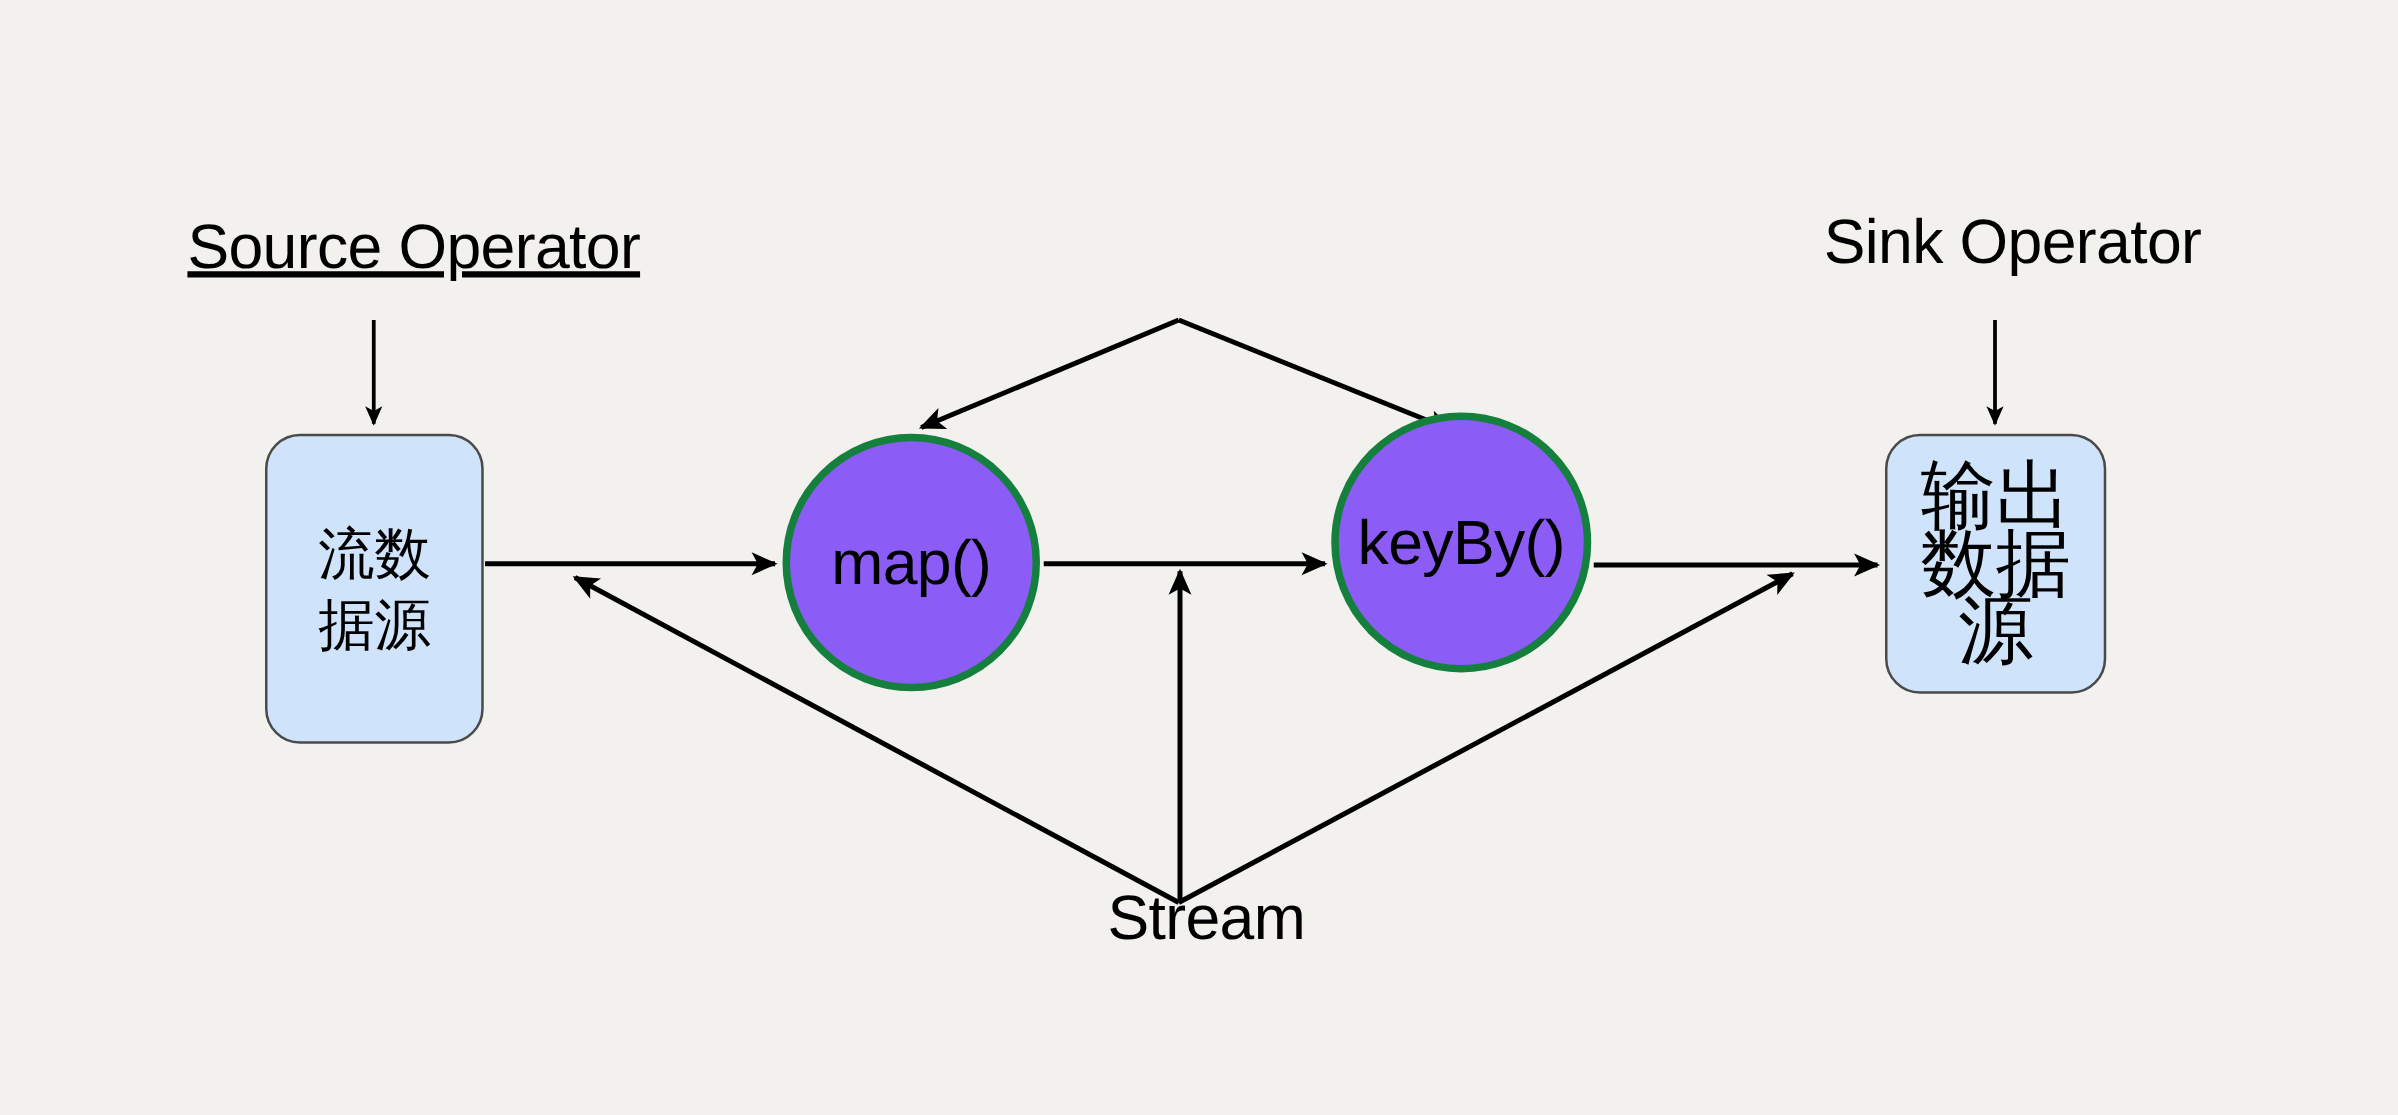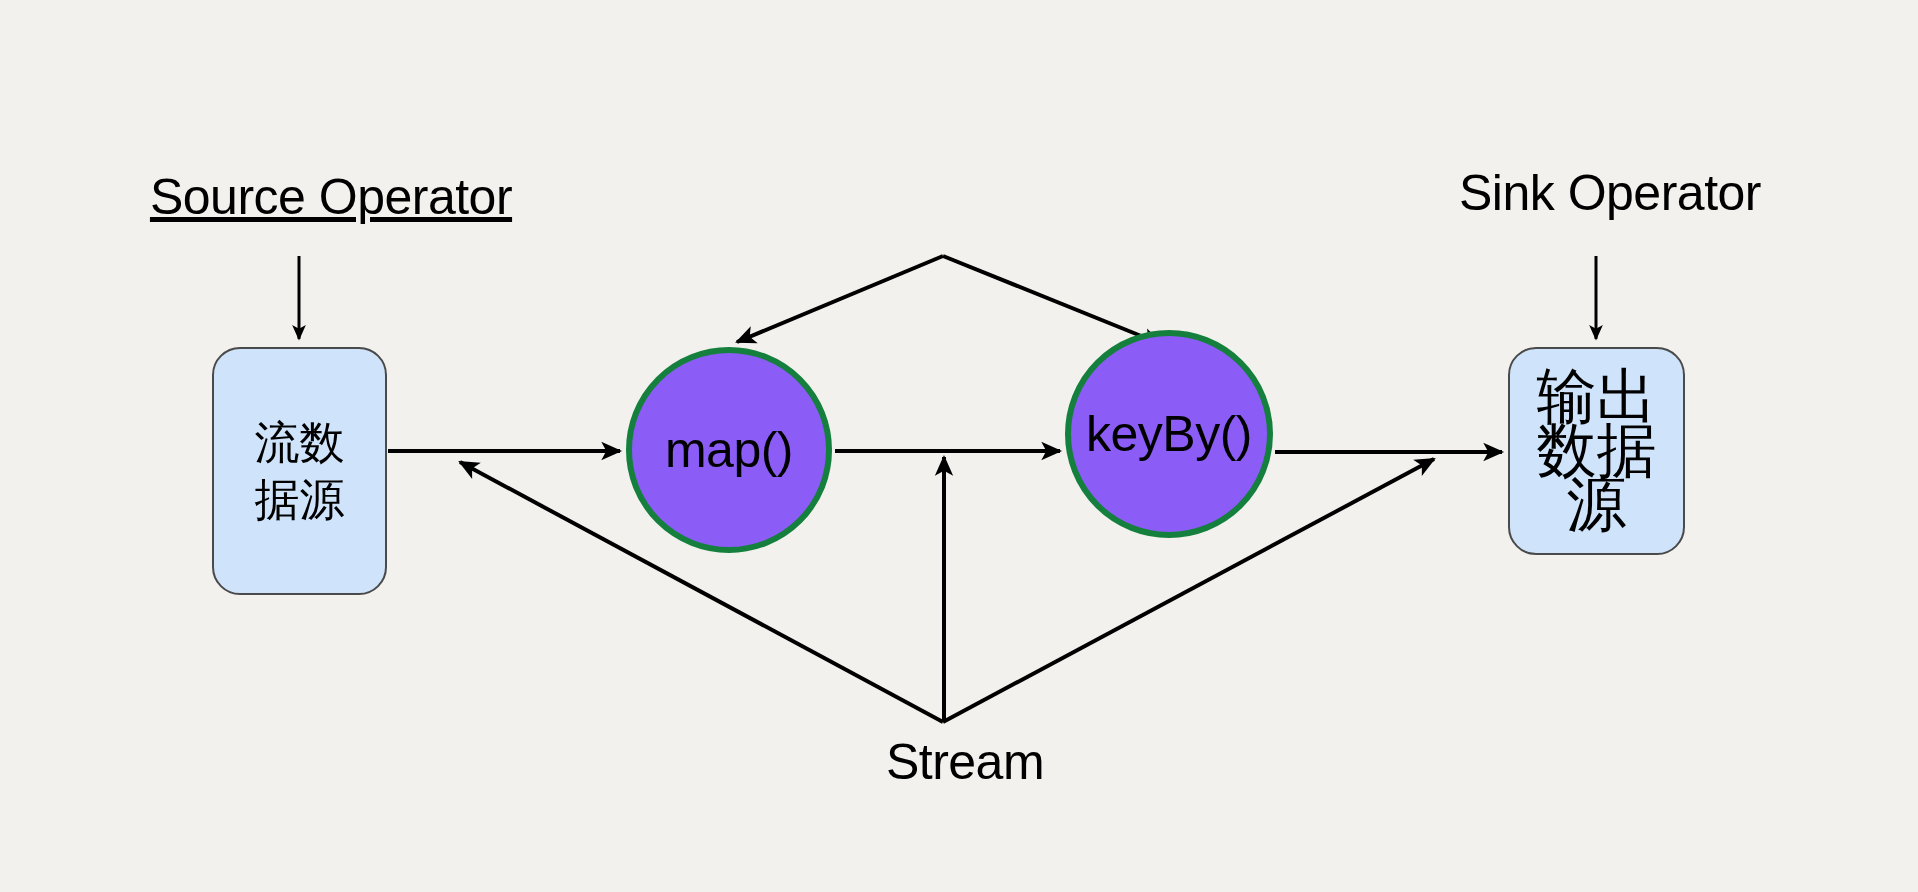--- a/index.html
+++ b/index.html
@@ -21,21 +21,21 @@
     position:absolute;transform:translateX(-50%);white-space:nowrap;
     font-size:50px;letter-spacing:-0.5px;
   }
   #source-node{left:212px;top:347px;width:175px;height:248px;}
   #map-node{left:626px;top:347px;width:206px;height:206px;}
   #keyby-node{left:1065px;top:330px;width:208px;height:208px;}
   #sink-node{left:1508px;top:347px;width:177px;height:208px;}
   #source-operator-label{left:331px;top:168px;text-decoration:underline;}
   #transformation-operator-label{left:953px;top:172px;}
   #sink-operator-label{left:1610px;top:164px;}
-  #stream-label{left:965px;top:733px;}
+  #stream-label{left:965px;top:705px;}
 </style>
 </head>
 <body>
 
 <div class="canvas">
 
   <svg class="svg-layer" viewBox="0 0 1918 892" xmlns="http://www.w3.org/2000/svg">
     <defs>
       <marker id="ah" viewBox="0 0 10 10" refX="9" refY="5" markerWidth="6.2" markerHeight="5.2" orient="auto-start-reverse" markerUnits="strokeWidth">
         <path d="M 0 0.6 L 10 5 L 0 9.4 L 2.4 5 Z" fill="#000"></path>

